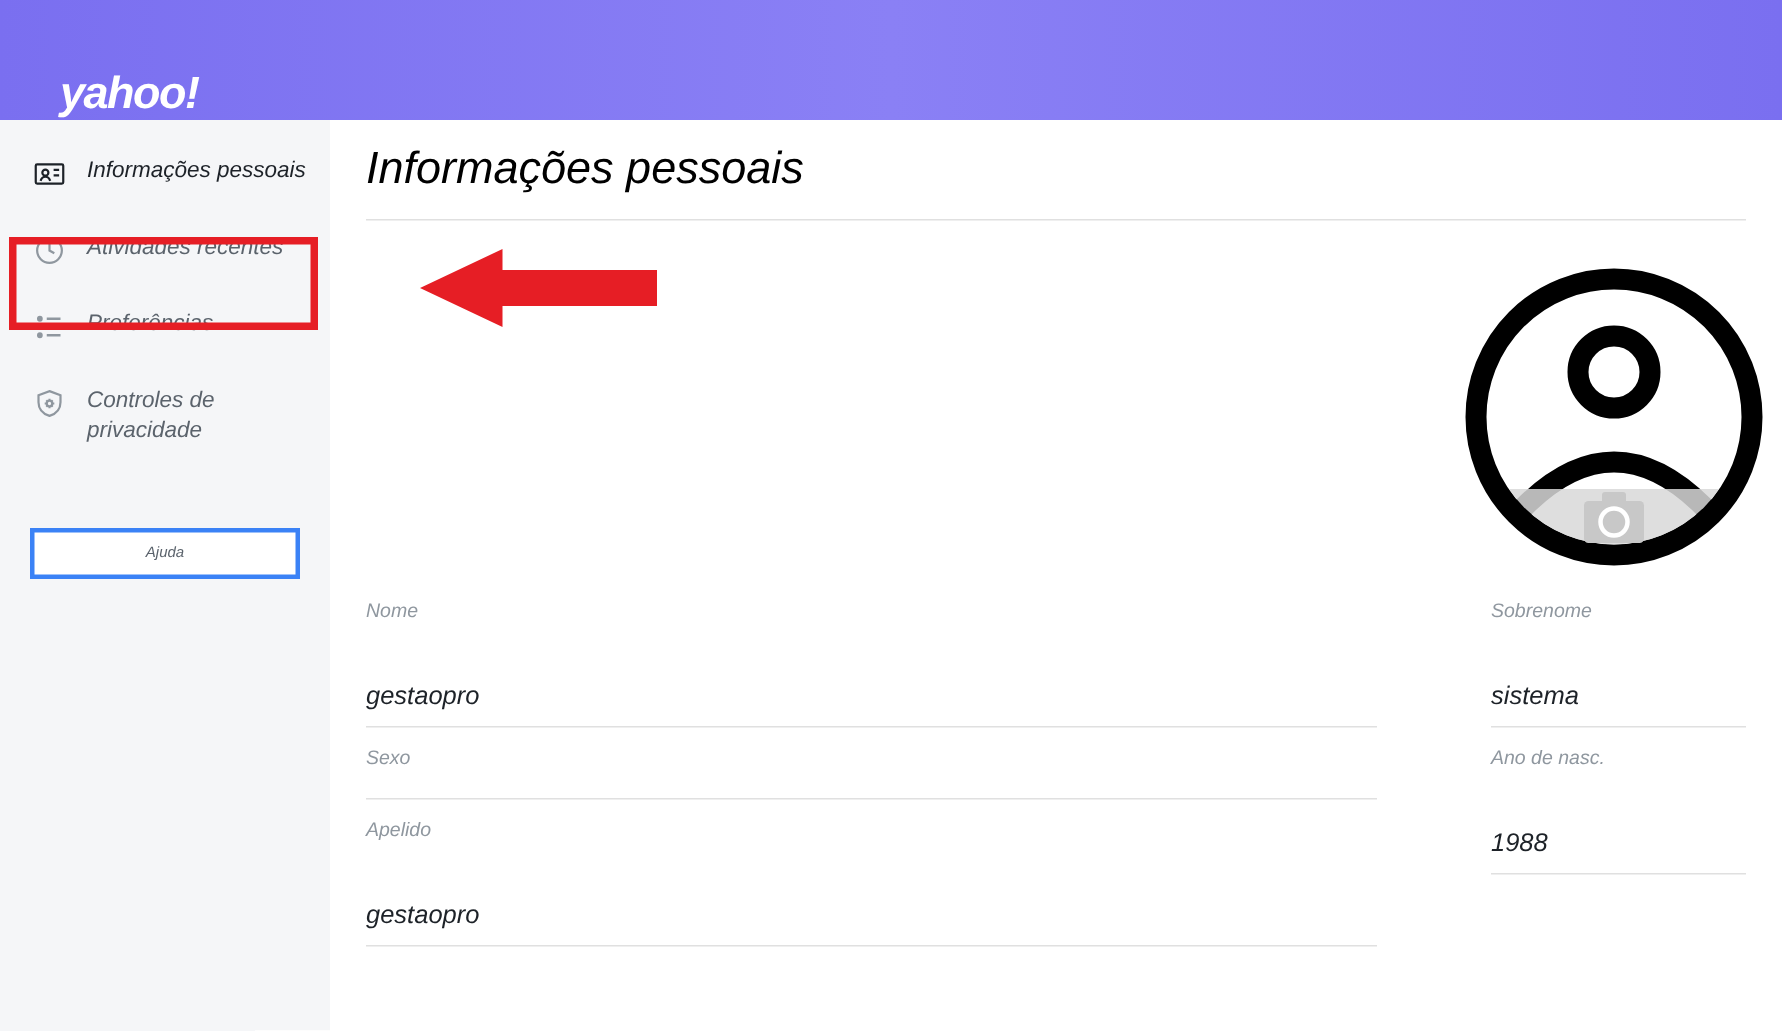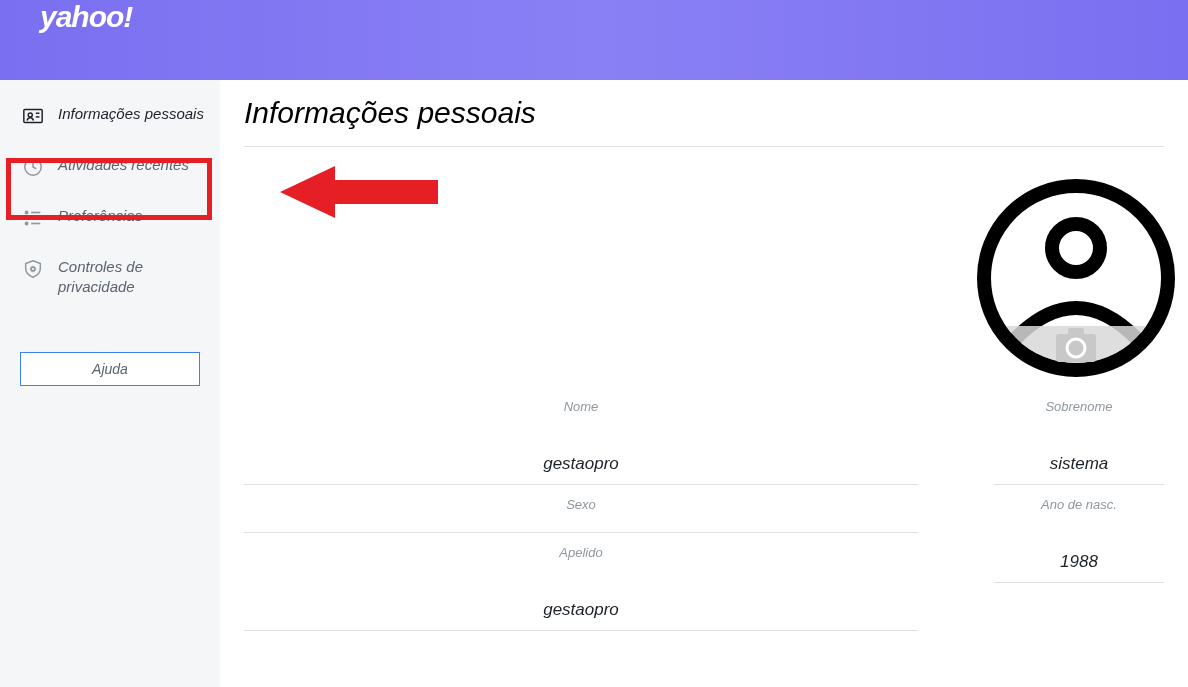--- a/index.html
+++ b/index.html
@@ -1,41 +1,41 @@
 <!DOCTYPE html>
 <html><head>
 <meta charset="utf-8">
 <style>
 * { margin: 0; padding: 0; box-sizing: border-box; }
 body { font-family: "Helvetica Neue", Helvetica, Arial, sans-serif; background: #fff; color: #1d2228; width: 1188px; height: 687px; overflow: hidden; }
 
-.header { height: 80px; background: linear-gradient(90deg, #7a6ff0 0%, #8a80f5 50%, #7a6ff0 100%); display: flex; align-items: flex-start; padding-left: 40px; }
+.header { height: 80px; background: linear-gradient(90deg, #7a6ff0 0%, #8a80f5 50%, #7a6ff0 100%); display: flex; align-items: flex-end; padding-left: 40px; }
 .logo { color: #fff; font-size: 30px; font-weight: 800; font-style: italic; letter-spacing: -1px; }
 
 .layout { display: flex; height: calc(687px - 80px); font-style: italic; }
 
 .sidebar { width: 220px; background: #f5f6f8; padding-top: 10px; position: relative; }
 .nav-item { display: flex; align-items: flex-start; padding: 14px 14px 14px 22px; cursor: pointer; color: #5b636c; font-size: 15px; line-height: 1.35; }
 .nav-item.active { color: #1d2228; }
 .nav-item .icon { width: 22px; height: 22px; flex: 0 0 22px; margin-right: 14px; margin-top: 1px; }
 .nav-item .label { flex: 1; }
 .highlight-box { position: absolute; border: 5px solid #e61e25; pointer-events: none; }
 
-.help-btn { margin: 40px 20px 0 20px; height: 34px; border: 1px solid #3b82f6; background: #fff; color: #5b636c; font-size: 14px; display: flex; align-items: center; justify-content: center; cursor: pointer; }
+.help-btn { margin: 40px 20px 0 20px; height: 34px; border: 3px solid #3b82f6; background: #fff; color: #5b636c; font-size: 10px; display: flex; align-items: center; justify-content: center; cursor: pointer; }
 
 .main { flex: 1; padding: 16px 24px 0 24px; position: relative; }
 .page-title { font-size: 30px; font-weight: 400; color: #000; margin-bottom: 16px; }
 .title-rule { border: none; border-top: 1px solid #e0e0e0; margin-bottom: 20px; }
 
 .arrow-annot { position: absolute; left: 60px; top: 82px; }
 
 .avatar-wrap { position: absolute; right: 12px; top: 98px; width: 200px; height: 200px; }
 .avatar-svg { width: 200px; height: 200px; }
 
-.fields { display: flex; gap: 76px; margin-top: 240px; text-align: center; }
+.fields { display: flex; gap: 76px; margin-top: 240px; }
 .col-left { flex: 1; }
 .col-right { width: 170px; }
 
 .field { padding: 12px 0 10px 0; border-bottom: 1px solid #e0e0e0; }
 .field-label { font-size: 13px; color: #8f979f; margin-bottom: 10px; }
 .field-value { font-size: 17px; color: #1d2228; margin-top: 40px; }
 
 svg { display: block; }
 </style>
 </head>

